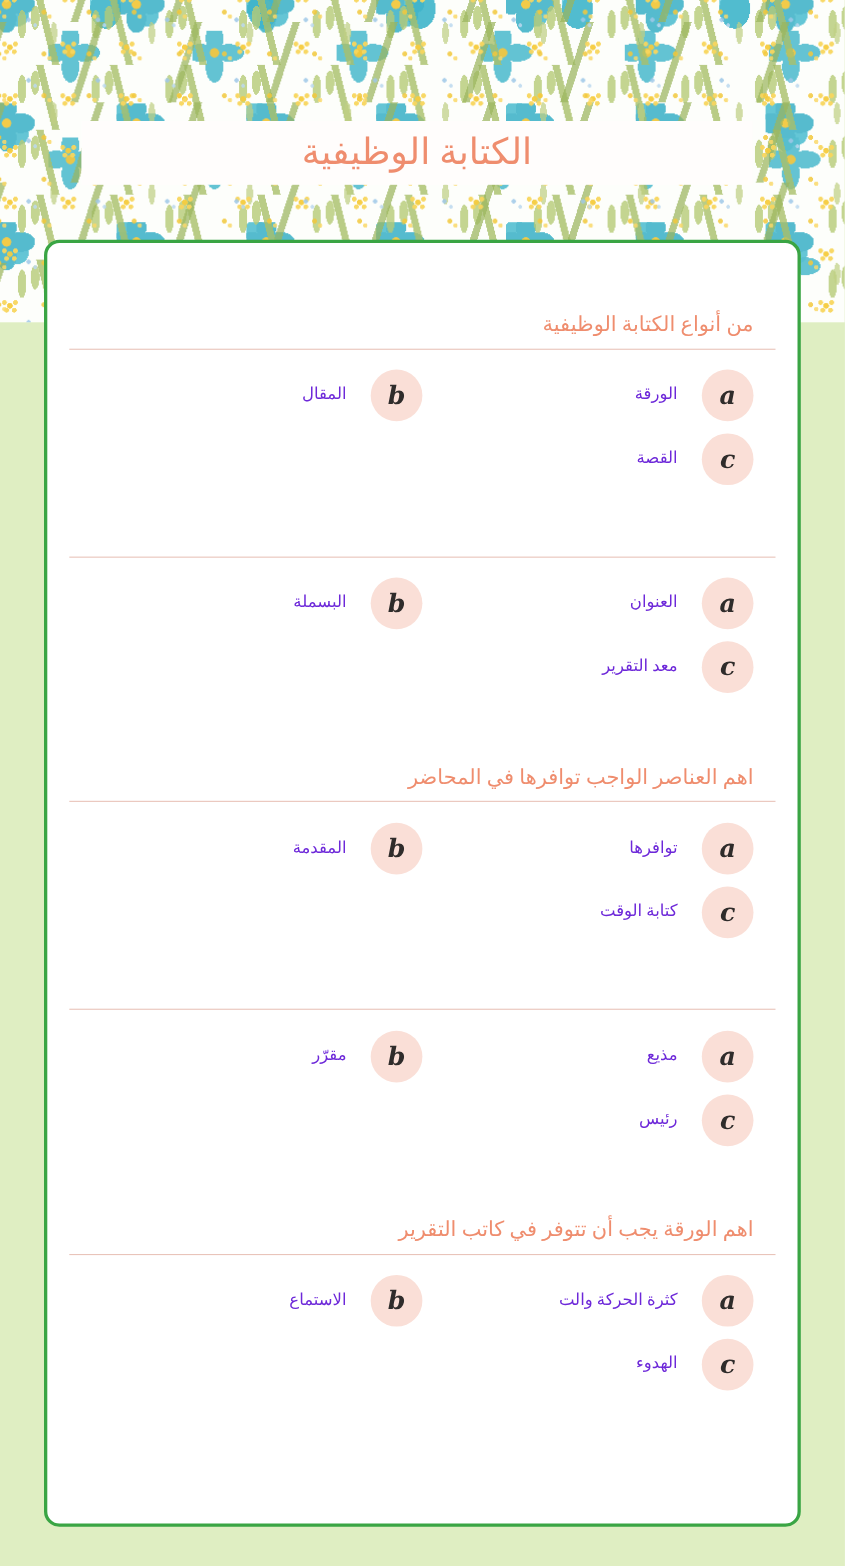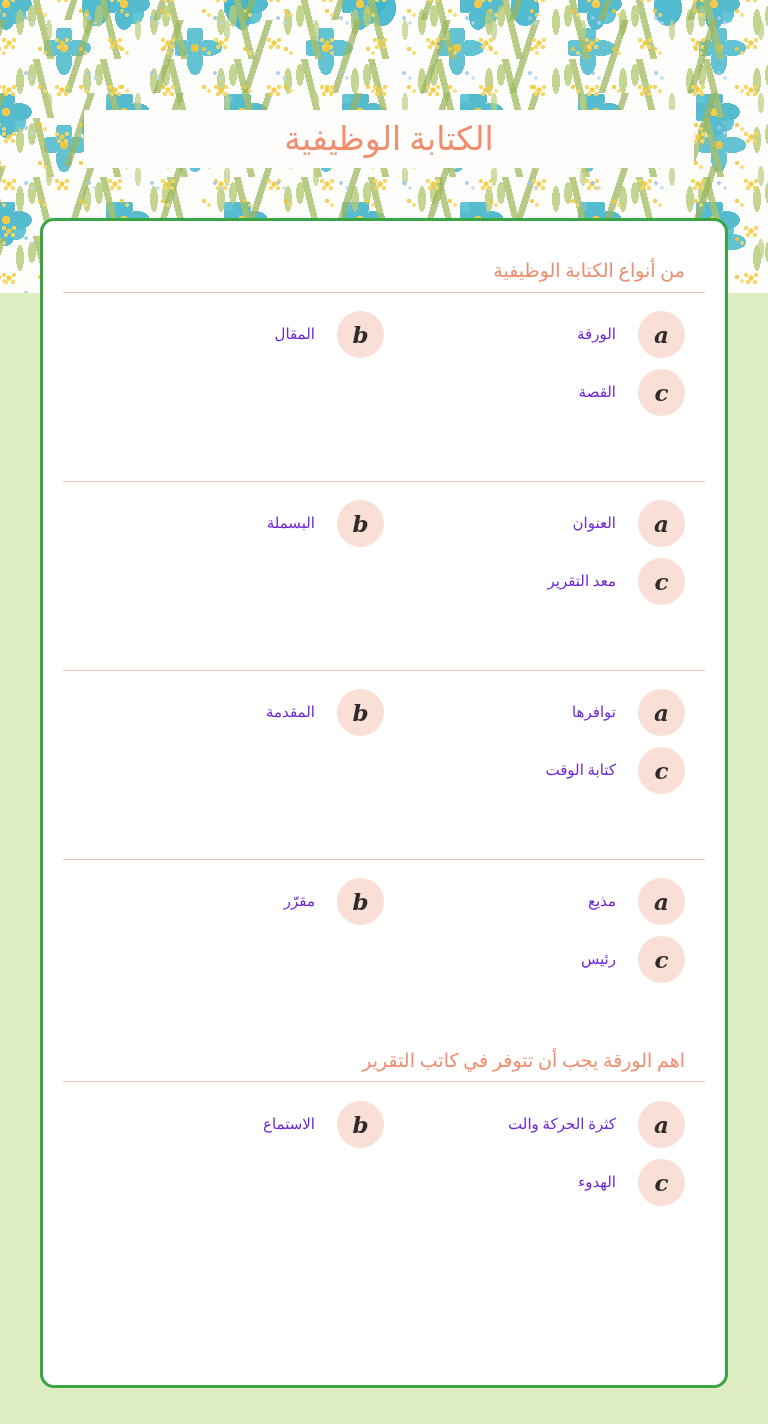--- a/index.html
+++ b/index.html
@@ -118,21 +118,21 @@
       radial-gradient(circle at 5px 5px, #9fc8e8 0 1.8px, transparent 2.2px),
       radial-gradient(circle at 11px 10px, #bcd9ef 0 1.5px, transparent 1.9px);
     background-size: 63px 55px;
     background-position: 41px 33px;
     opacity: .85;
   }
 
   
   .title-banner {
     position: absolute;
-    left: 84px;
+    left: 74px;
     top: 110px;
     width: 610px;
     height: 58px;
     background: #fffdfc;
   }
   .title-text {
     position: absolute;
     inset: 0;
     display: flex;
     align-items: center;
@@ -151,21 +151,21 @@
     top: 218px;
     width: 688px;
     height: 1170px;
     background: #ffffff;
     border: 3px solid #3aa544;
     border-radius: 14px;
     overflow: hidden;
   }
 
   .card-inner {
-    padding: 37px 20px 0 20px;
+    padding: 62px 20px 0 20px;
   }
 
   
   .question {
     margin-bottom: 56px;
   }
 
   .q-title {
     color: #ef8d6e;
     font-size: 19px;
@@ -278,20 +278,21 @@
             <span class="opt-text">البسملة</span>
           </div>
           <div class="option opt-c">
             <span class="bubble">c</span>
             <span class="opt-text">معد التقرير</span>
           </div>
         </div>
       </div>
 
       <div class="question">
+        <div class="q-title">اهم العناصر الواجب توافرها في المحاضر</div>
         <div class="q-divider"></div>
         <div class="options">
           <div class="option opt-a">
             <span class="bubble">a</span>
             <span class="opt-text">توافرها</span>
           </div>
           <div class="option opt-b">
             <span class="bubble">b</span>
             <span class="opt-text">المقدمة</span>
           </div>

